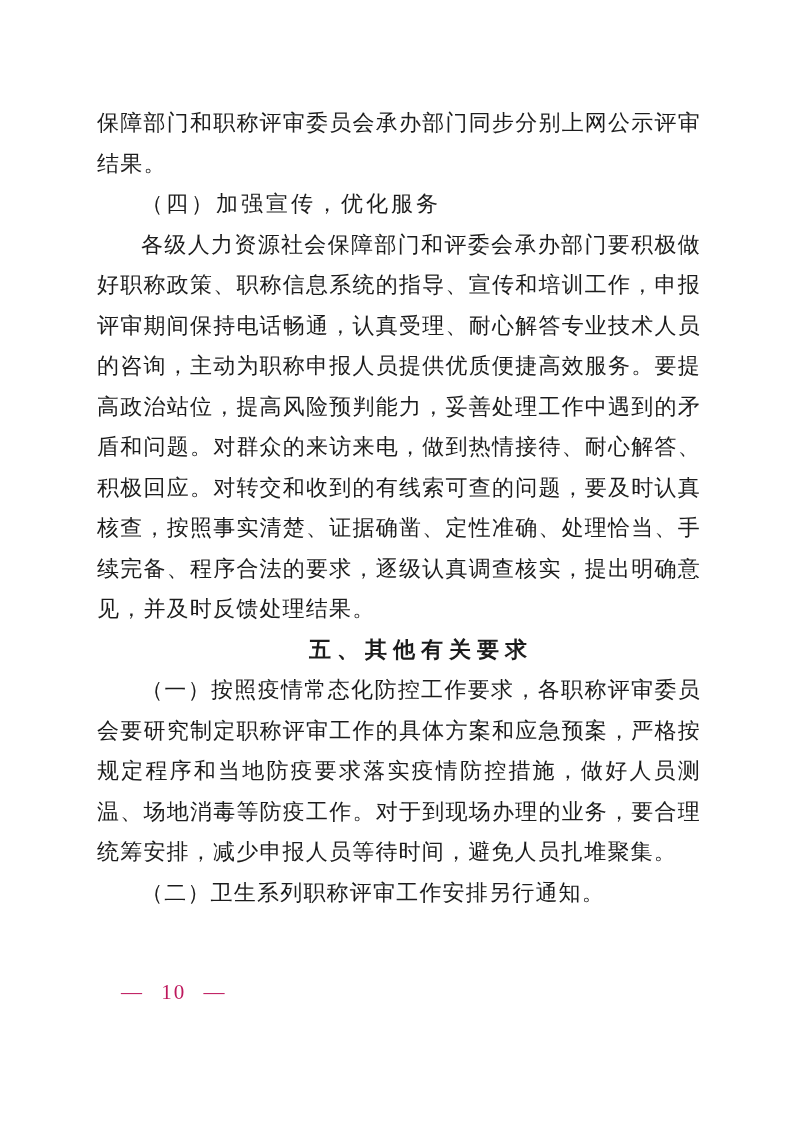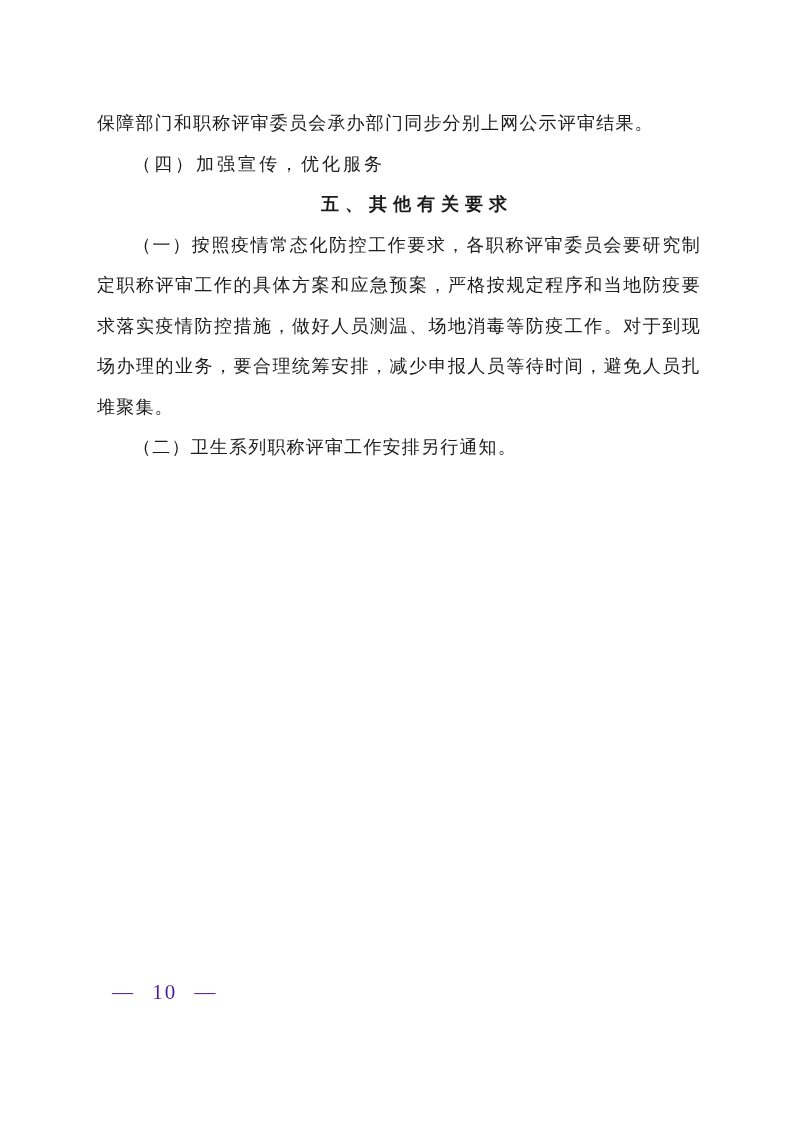--- a/index.html
+++ b/index.html
@@ -14,54 +14,55 @@
     color: #1c1c1c;
   }
   .content {
     position: absolute;
     left: 97px;
     top: 103px;
     width: 604px;
   }
   .para {
     margin: 0;
-    font-size: 18px;
+    font-size: 22px;
     line-height: 40.5px;
     letter-spacing: 1.2px;
     text-align: justify;
     word-break: break-all;
   }
   .para.indent { text-indent: 2em; }
   .heading-kai {
     font-weight: normal;
     text-indent: 2em;
     letter-spacing: 3px;
   }
   .heading-hei {
     font-weight: bold;
     font-family: "Liberation Sans", "DejaVu Sans", sans-serif;
     text-indent: 2em;
     letter-spacing: 6px;
     text-align: center;
   }
   .page-number {
     position: absolute;
-    left: 112px;
+    left: 121px;
     top: 980px;
     font-size: 21px;
     letter-spacing: 2px;
     word-spacing: 10px;
-    color: #4c1d95;
+    color: #be185d;
   }
 </style>
 </head>
 <body>
 
 <div class="page">
   <div class="content">
     <p class="para">保障部门和职称评审委员会承办部门同步分别上网公示评审结果。</p>
     <p class="para heading-kai">（四）加强宣传，优化服务</p>
+    <p class="para indent">各级人力资源社会保障部门和评委会承办部门要积极做好职称政策、职称信息系统的指导、宣传和培训工作，申报评审期间保持电话畅通，认真受理、耐心解答专业技术人员的咨询，主动为职称申报人员提供优质便捷高效服务。要提高政治站位，提高风险预判能力，妥善处理工作中遇到的矛盾和问题。对群众的来访来电，做到热情接待、耐心解答、积极回应。对转交和收到的有线索可查的问题，要及时认真核查，按照事实清楚、证据确凿、定性准确、处理恰当、手续完备、程序合法的要求，逐级认真调查核实，提出明确意见，并及时反馈处理结果。</p>
     <p class="para heading-hei">五、其他有关要求</p>
     <p class="para indent">（一）按照疫情常态化防控工作要求，各职称评审委员会要研究制定职称评审工作的具体方案和应急预案，严格按规定程序和当地防疫要求落实疫情防控措施，做好人员测温、场地消毒等防疫工作。对于到现场办理的业务，要合理统筹安排，减少申报人员等待时间，避免人员扎堆聚集。</p>
     <p class="para indent">（二）卫生系列职称评审工作安排另行通知。</p>
   </div>
   <div class="page-number">— 10 —</div>
 </div>
 
 </body></html>

